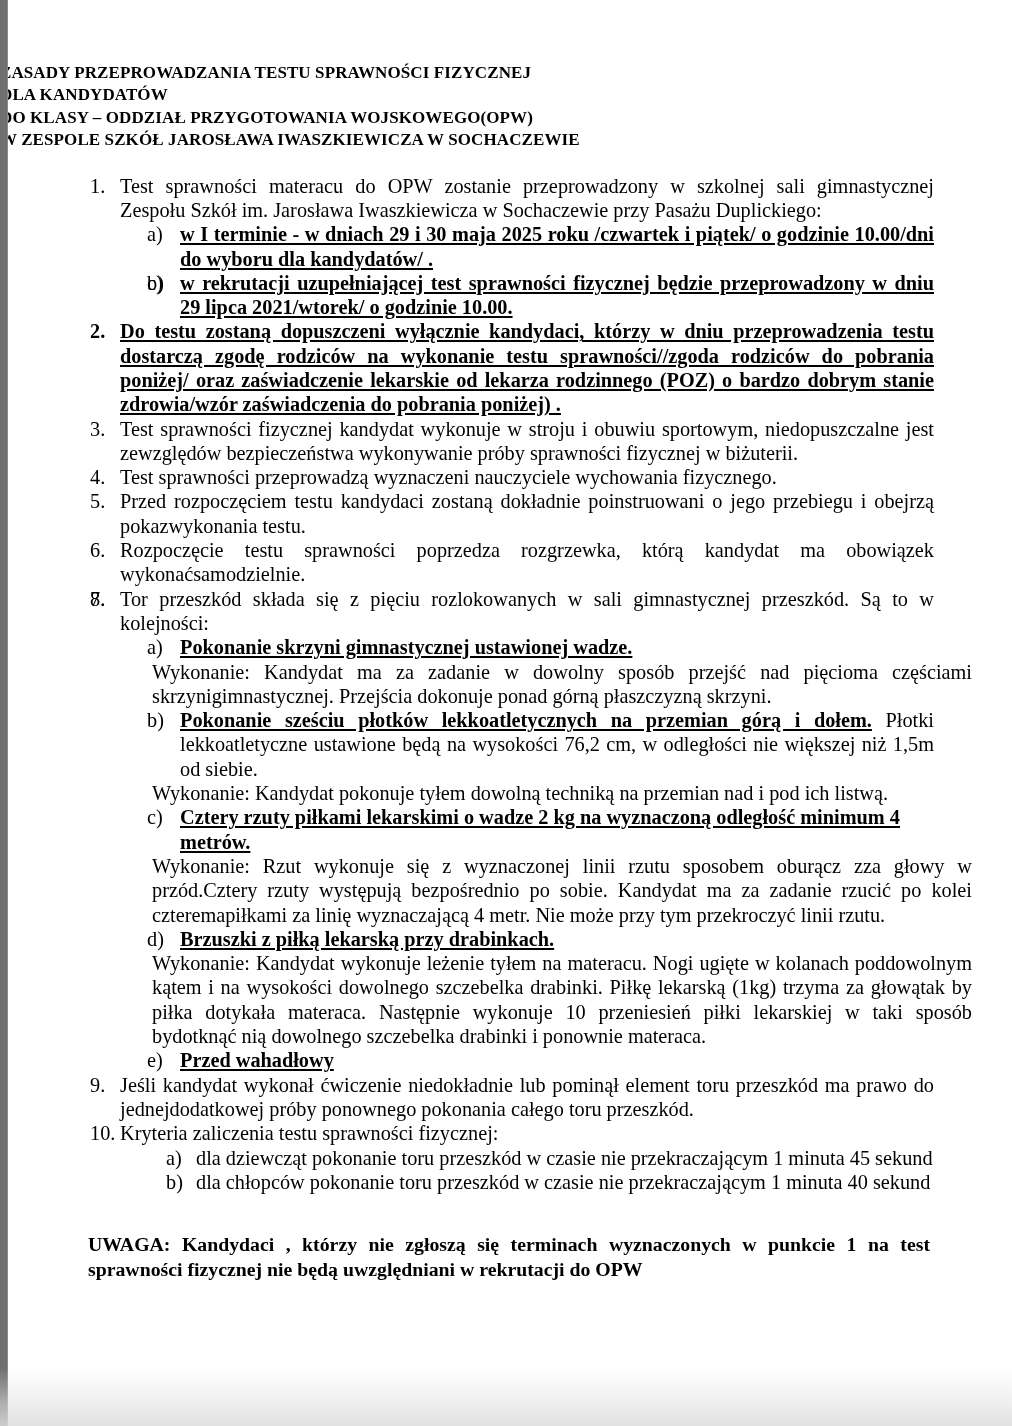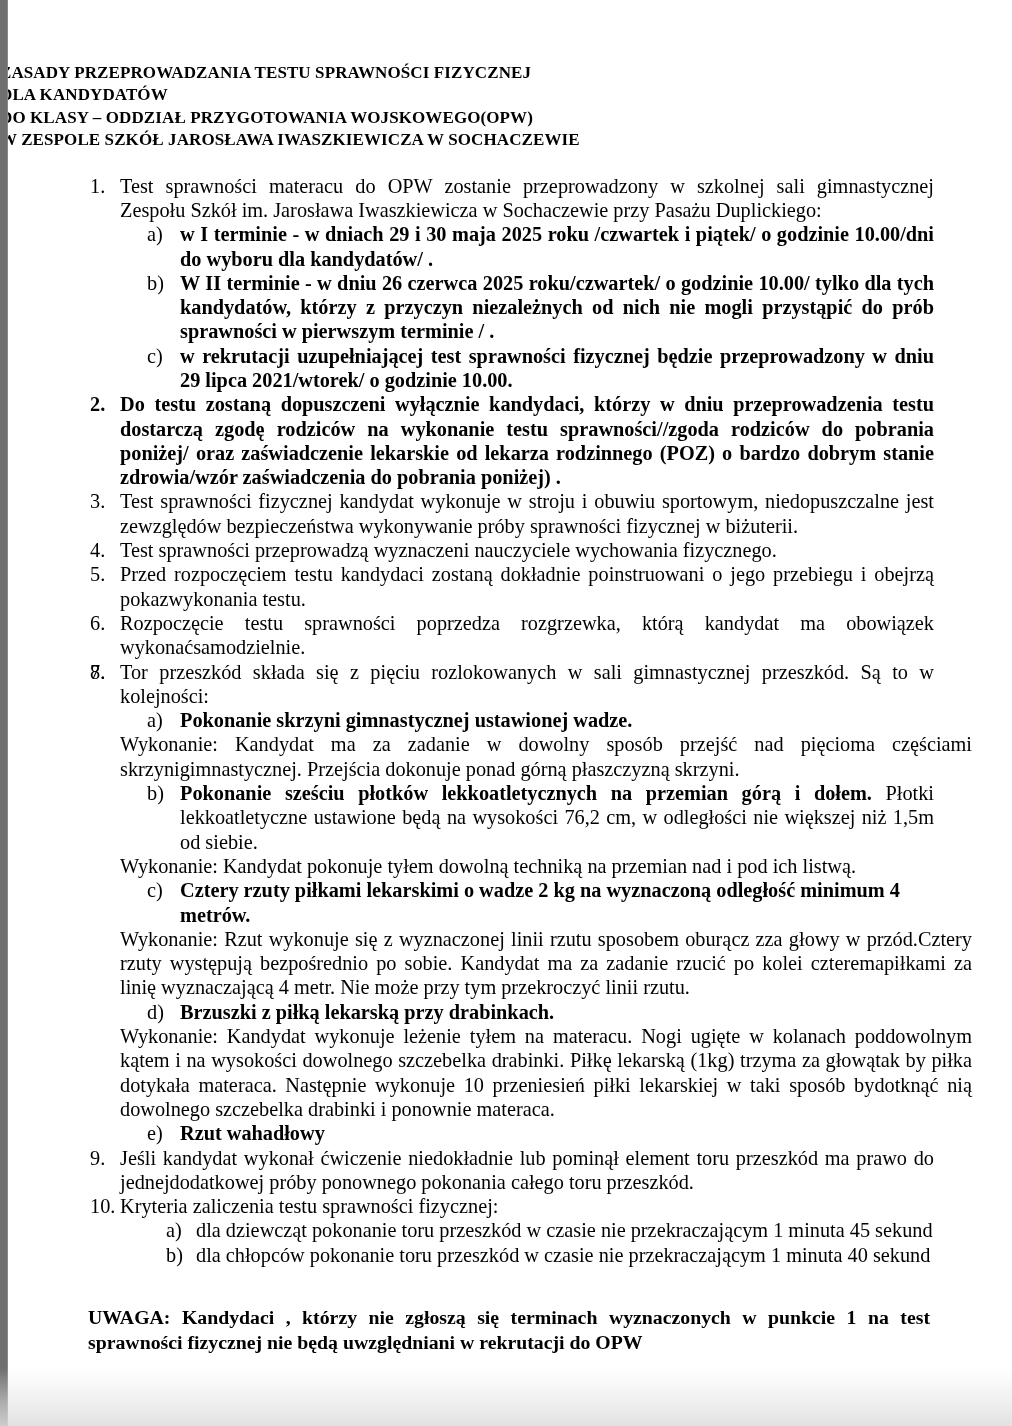--- a/index.html
+++ b/index.html
@@ -23,23 +23,23 @@
   }
   .doc{
     margin-top:22px;font-size:20.3px;line-height:24.3px;
   }
   .item{position:relative;padding-left:120px;padding-right:78px;}
   .num{position:absolute;left:90px;top:0;}
   .sub{position:relative;padding-left:180px;padding-right:78px;}
   .letter{position:absolute;left:147px;top:0;font-weight:normal;}
   .sub10{position:relative;padding-left:196px;padding-right:78px;}
   .letter10{position:absolute;left:166px;top:0;}
-  .wyk{padding-left:120px;padding-right:40px;}
+  .wyk{padding-left:120px;padding-right:40px;margin-left:32px;}
   .just{text-align:justify;}
-  .b{font-weight:bold;}
+  .b{font-weight:bold;text-decoration:underline;}
   .note{
     margin-top:38px;padding-left:88px;padding-right:82px;
     font-weight:bold;font-size:19.8px;line-height:25.2px;text-align:justify;
   }
 </style>
 </head>
 <body>
 
 <div class="edge-strip"></div>
 
@@ -57,21 +57,20 @@
     <div class="item just">
       <span class="num">1.</span>
       <span>Test sprawności materacu do OPW zostanie przeprowadzony w szkolnej sali gimnastycznej Zespołu Szkół im. Jarosława Iwaszkiewicza w Sochaczewie przy Pasażu Duplickiego:</span>
     </div>
     <div class="sub just">
       <span class="letter">a)</span>
       <span class="b">w I terminie - w dniach 29 i 30 maja 2025 roku /czwartek i piątek/ o godzinie 10.00/dni do wyboru dla kandydatów/ .</span>
     </div>
     <div class="sub just">
       <span class="letter">b)</span>
-      <span class="b">W II terminie - w dniu 26 czerwca 2025 roku/czwartek/ o godzinie 10.00/ tylko dla tych kandydatów, którzy z przyczyn niezależnych od nich nie mogli przystąpić do prób sprawności w pierwszym terminie / .</span>
     </div>
     <div class="sub just">
       <span class="letter">c)</span>
       <span class="b">w rekrutacji uzupełniającej test sprawności fizycznej będzie przeprowadzony w dniu 29 lipca 2021/wtorek/ o godzinie 10.00.</span>
     </div>
 
     <div class="item just b">
       <span class="num">2.</span>
       <span>Do testu zostaną dopuszczeni wyłącznie kandydaci, którzy w dniu przeprowadzenia testu dostarczą zgodę rodziców na wykonanie testu sprawności//zgoda rodziców do pobrania poniżej/ oraz zaświadczenie lekarskie od lekarza rodzinnego (POZ) o bardzo dobrym stanie zdrowia/wzór zaświadczenia do pobrania poniżej) .</span>
     </div>
@@ -124,21 +123,21 @@
     <div class="wyk just">Wykonanie: Rzut wykonuje się z wyznaczonej linii rzutu sposobem oburącz zza głowy w przód.Cztery rzuty występują bezpośrednio po sobie. Kandydat ma za zadanie rzucić po kolei czteremapiłkami za linię wyznaczającą 4 metr. Nie może przy tym przekroczyć linii rzutu.</div>
 
     <div class="sub">
       <span class="letter">d)</span>
       <span class="b">Brzuszki z piłką lekarską przy drabinkach.</span>
     </div>
     <div class="wyk just">Wykonanie: Kandydat wykonuje leżenie tyłem na materacu. Nogi ugięte w kolanach poddowolnym kątem i na wysokości dowolnego szczebelka drabinki. Piłkę lekarską (1kg) trzyma za głowątak by piłka dotykała materaca. Następnie wykonuje 10 przeniesień piłki lekarskiej w taki sposób bydotknąć nią dowolnego szczebelka drabinki i ponownie materaca.</div>
 
     <div class="sub">
       <span class="letter">e)</span>
-      <span class="b">Rzut wahadłowy</span>
+      <span class="b">Przed wahadłowy</span>
     </div>
 
     <div class="item just">
       <span class="num">9.</span>
       <span>Jeśli kandydat wykonał ćwiczenie niedokładnie lub pominął element toru przeszkód ma prawo do jednejdodatkowej próby ponownego pokonania całego toru przeszkód.</span>
     </div>
 
     <div class="item">
       <span class="num">10.</span>
       <span>Kryteria zaliczenia testu sprawności fizycznej:</span>

